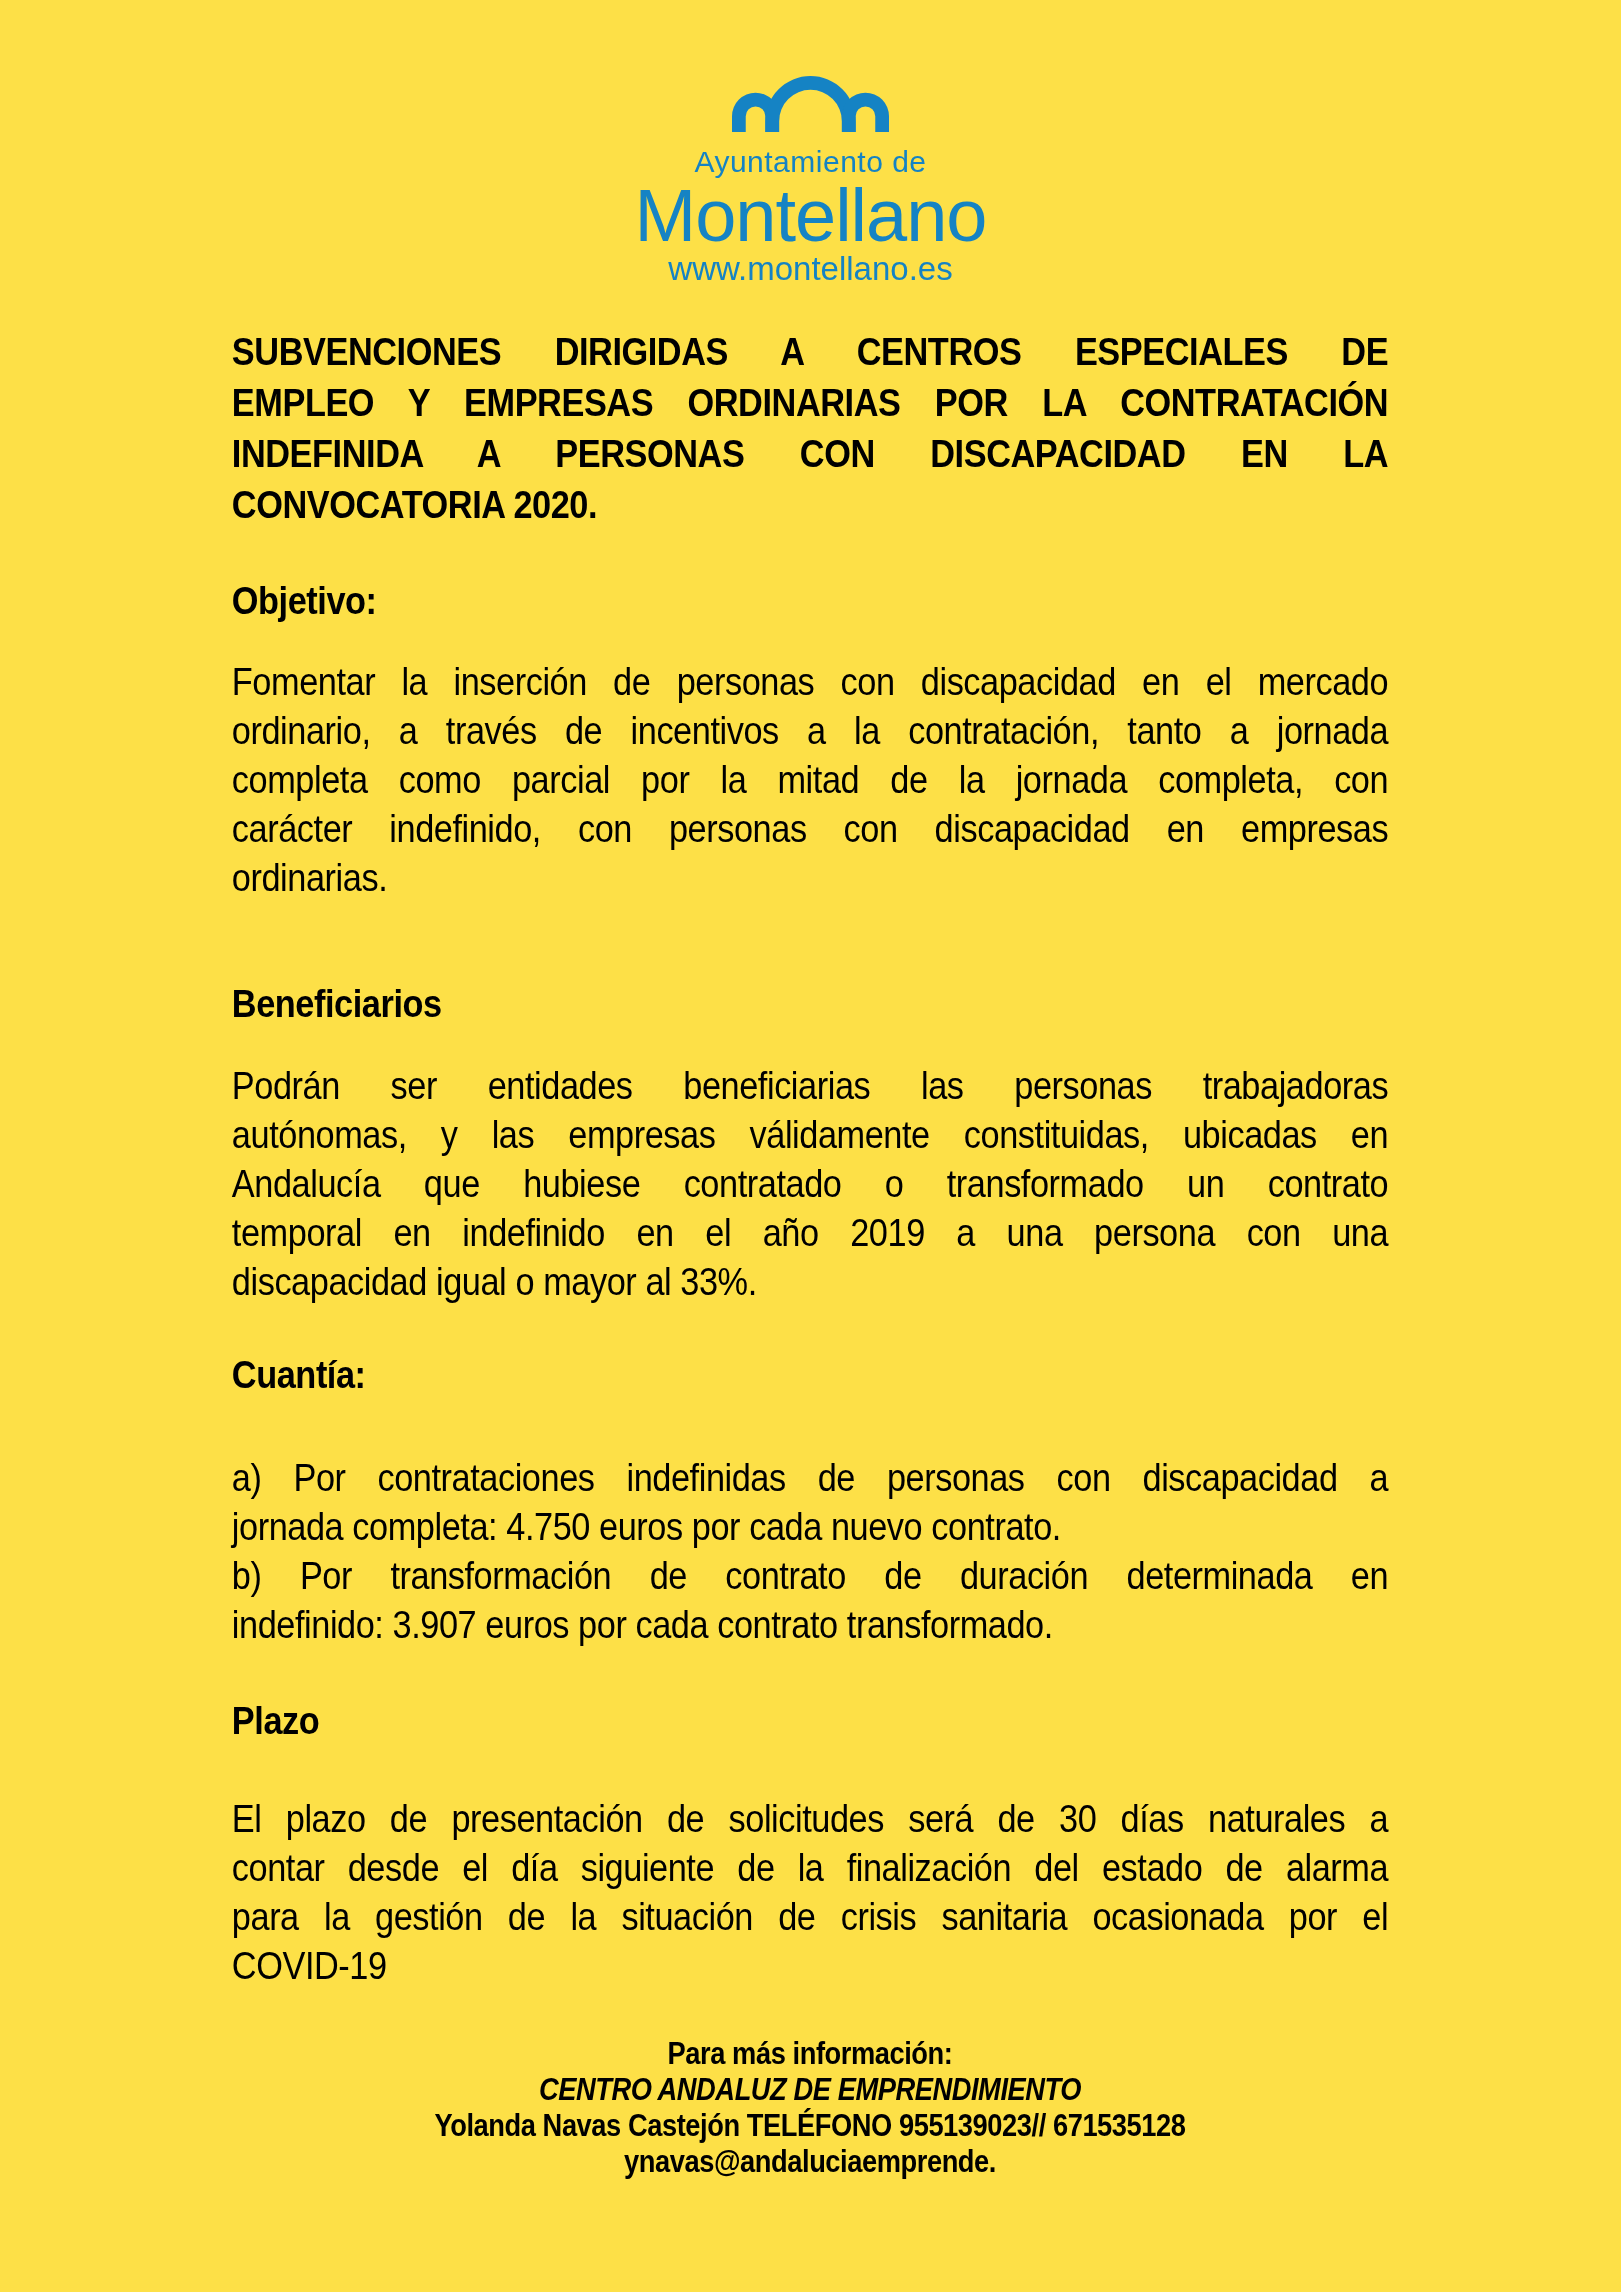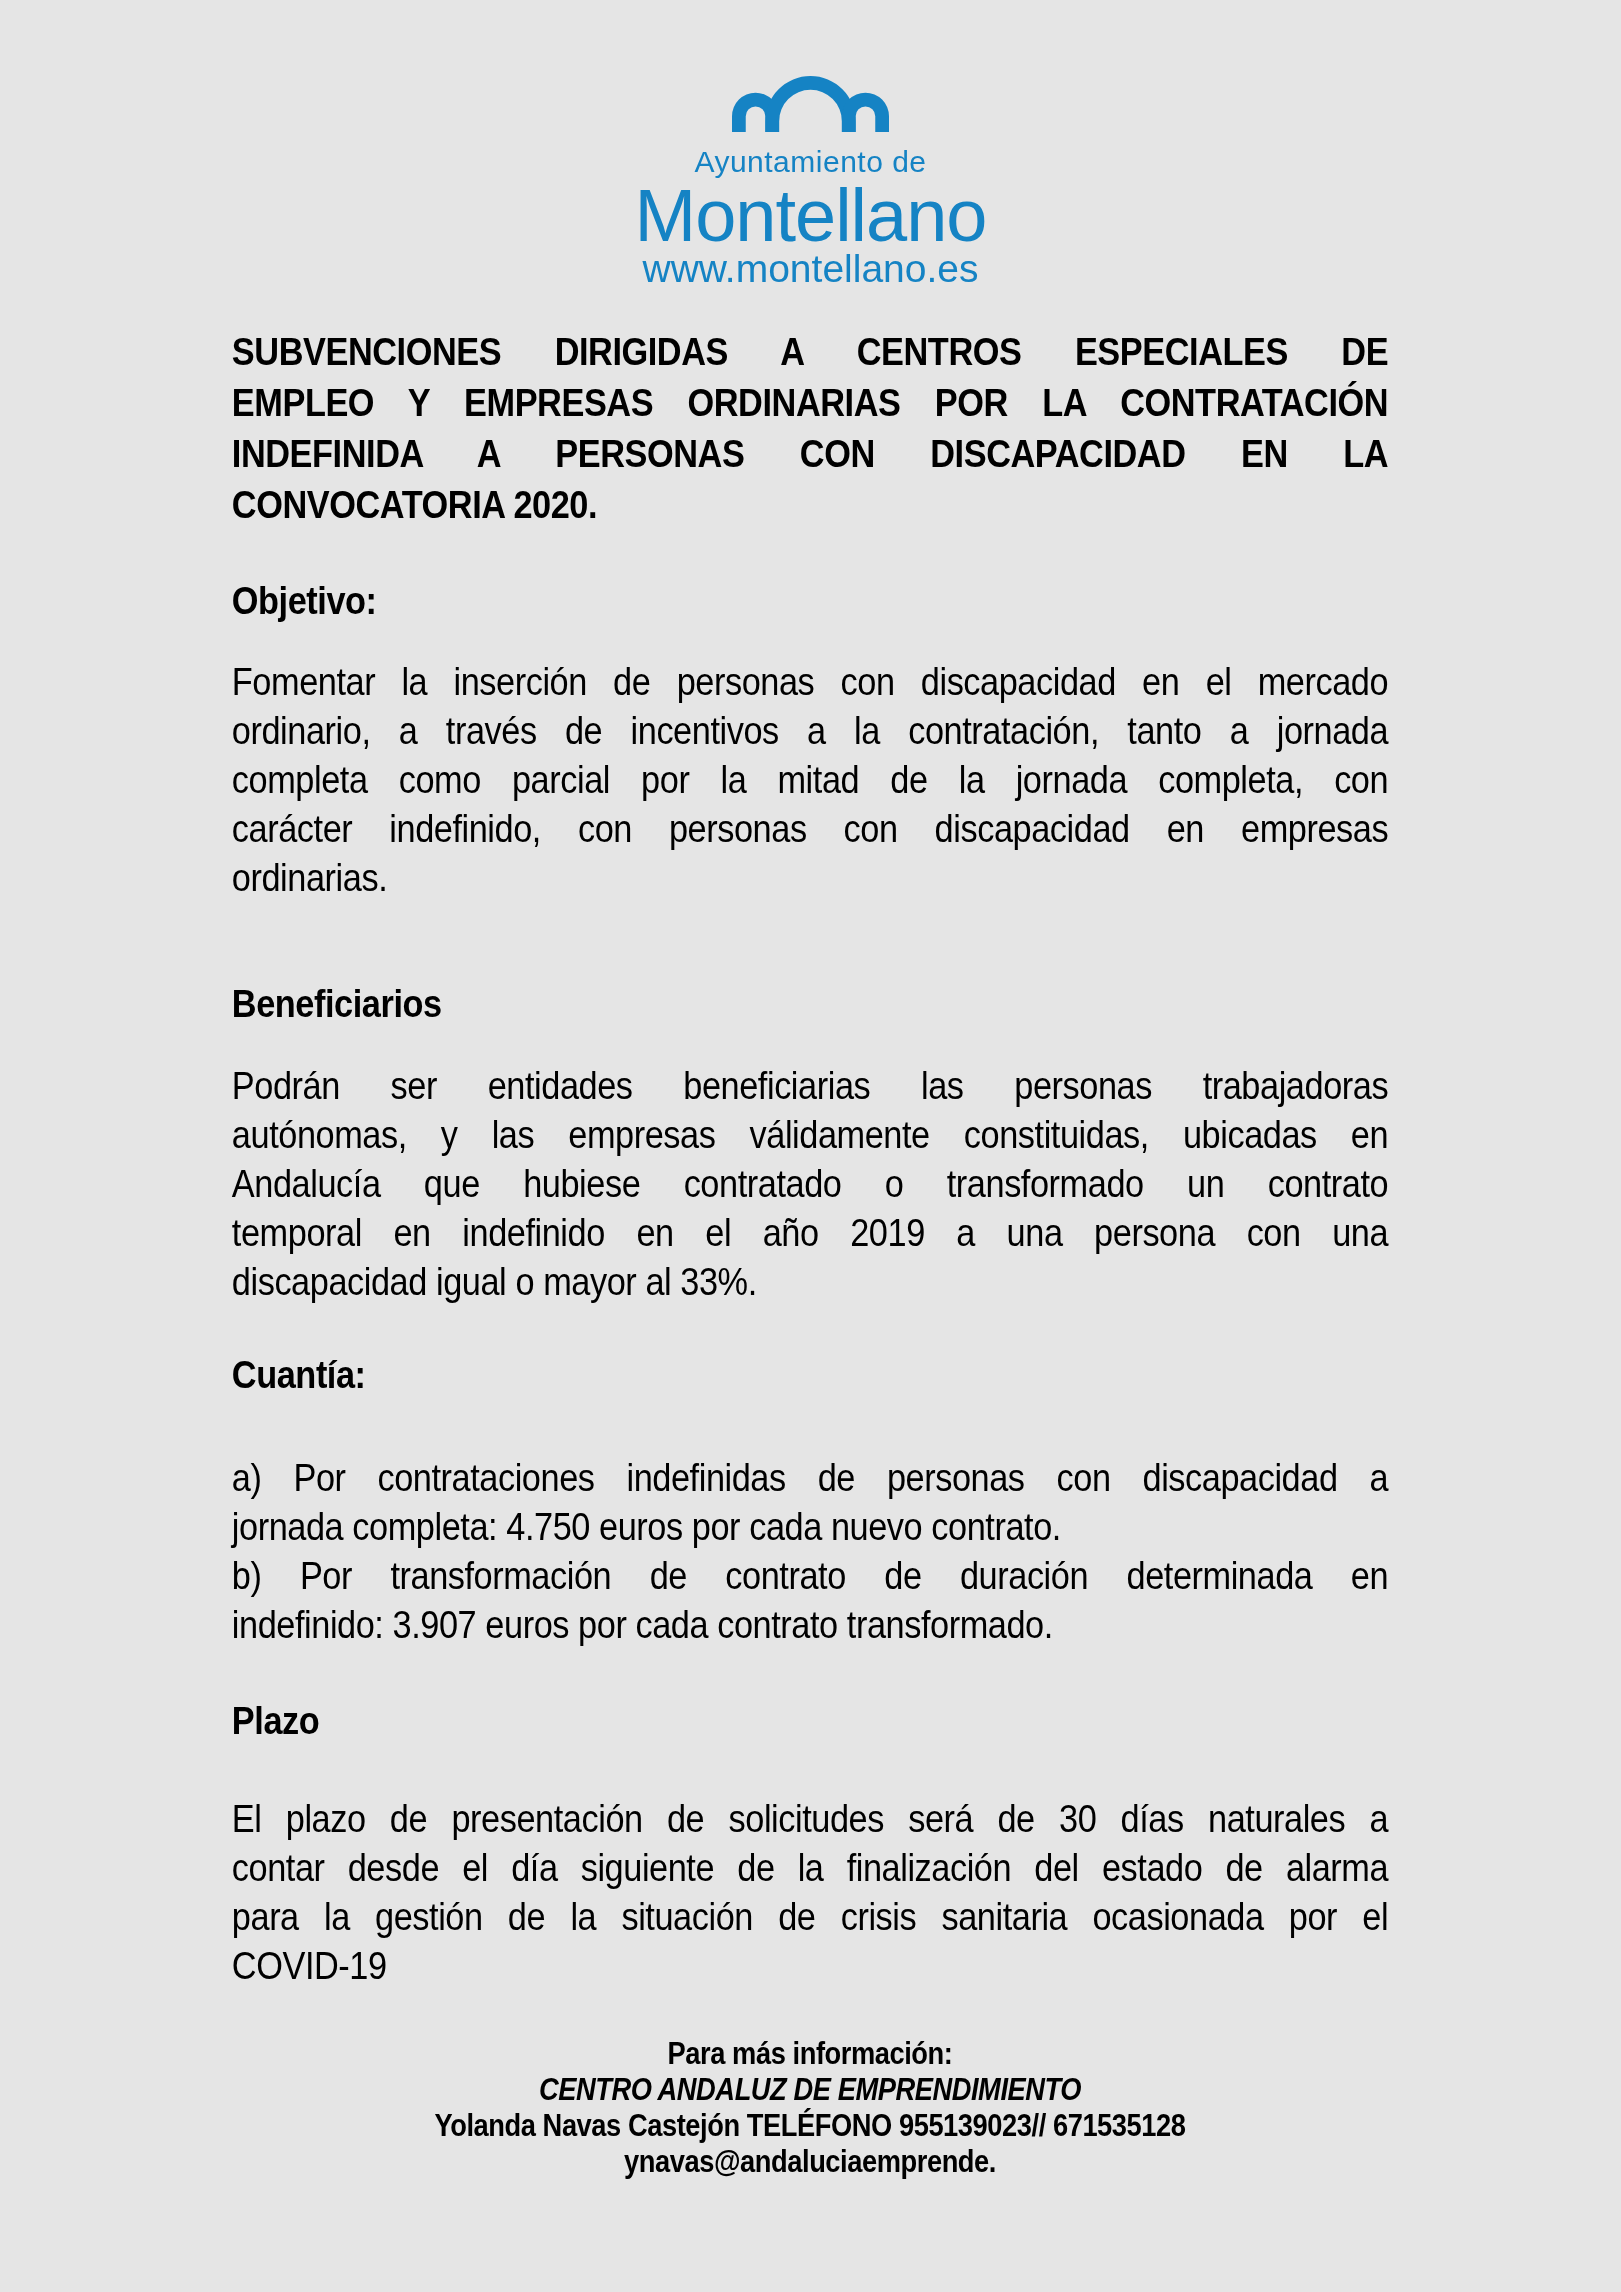--- a/index.html
+++ b/index.html
@@ -1,33 +1,33 @@
 <!DOCTYPE html>
 <html><head>
 <meta charset="utf-8">
 <style>
   html,body { margin:0; padding:0; background:#777; }
   .page {
     position: relative;
     width: 1621px;
     height: 2293px;
     margin: 0 auto;
-    background: #e5e5e5;
+    background: #fde047;
     font-family: "Liberation Sans", sans-serif;
     color: #000000;
     overflow: hidden;
   }
   .content { padding: 0 232px; }
 
   
   .logo { padding-top: 76px; text-align: center; color: #1583c4; }
   .logo svg { display: block; margin: 0 auto; }
   .logo-org  { margin-top: 9.8px; font-size: 30px; line-height: 39px; letter-spacing: 0.5px; }
   .logo-name { margin-top: 2px;  font-size: 74px; line-height: 65px; font-weight: normal; letter-spacing: -1px; }
-  .logo-url  { margin-top: 2px;  font-size: 39px; line-height: 37px; }
+  .logo-url  { margin-top: 2px;  font-size: 33px; line-height: 37px; }
 
   
   .cx {
     width: 1314px;
     margin-left: -79px;
     transform: scaleX(0.88);
     transform-origin: 50% 0;
   }
 
   .doc-title { margin-top: 39px; font-size: 39px; font-weight: bold; line-height: 51px; letter-spacing: -0.5px; }

